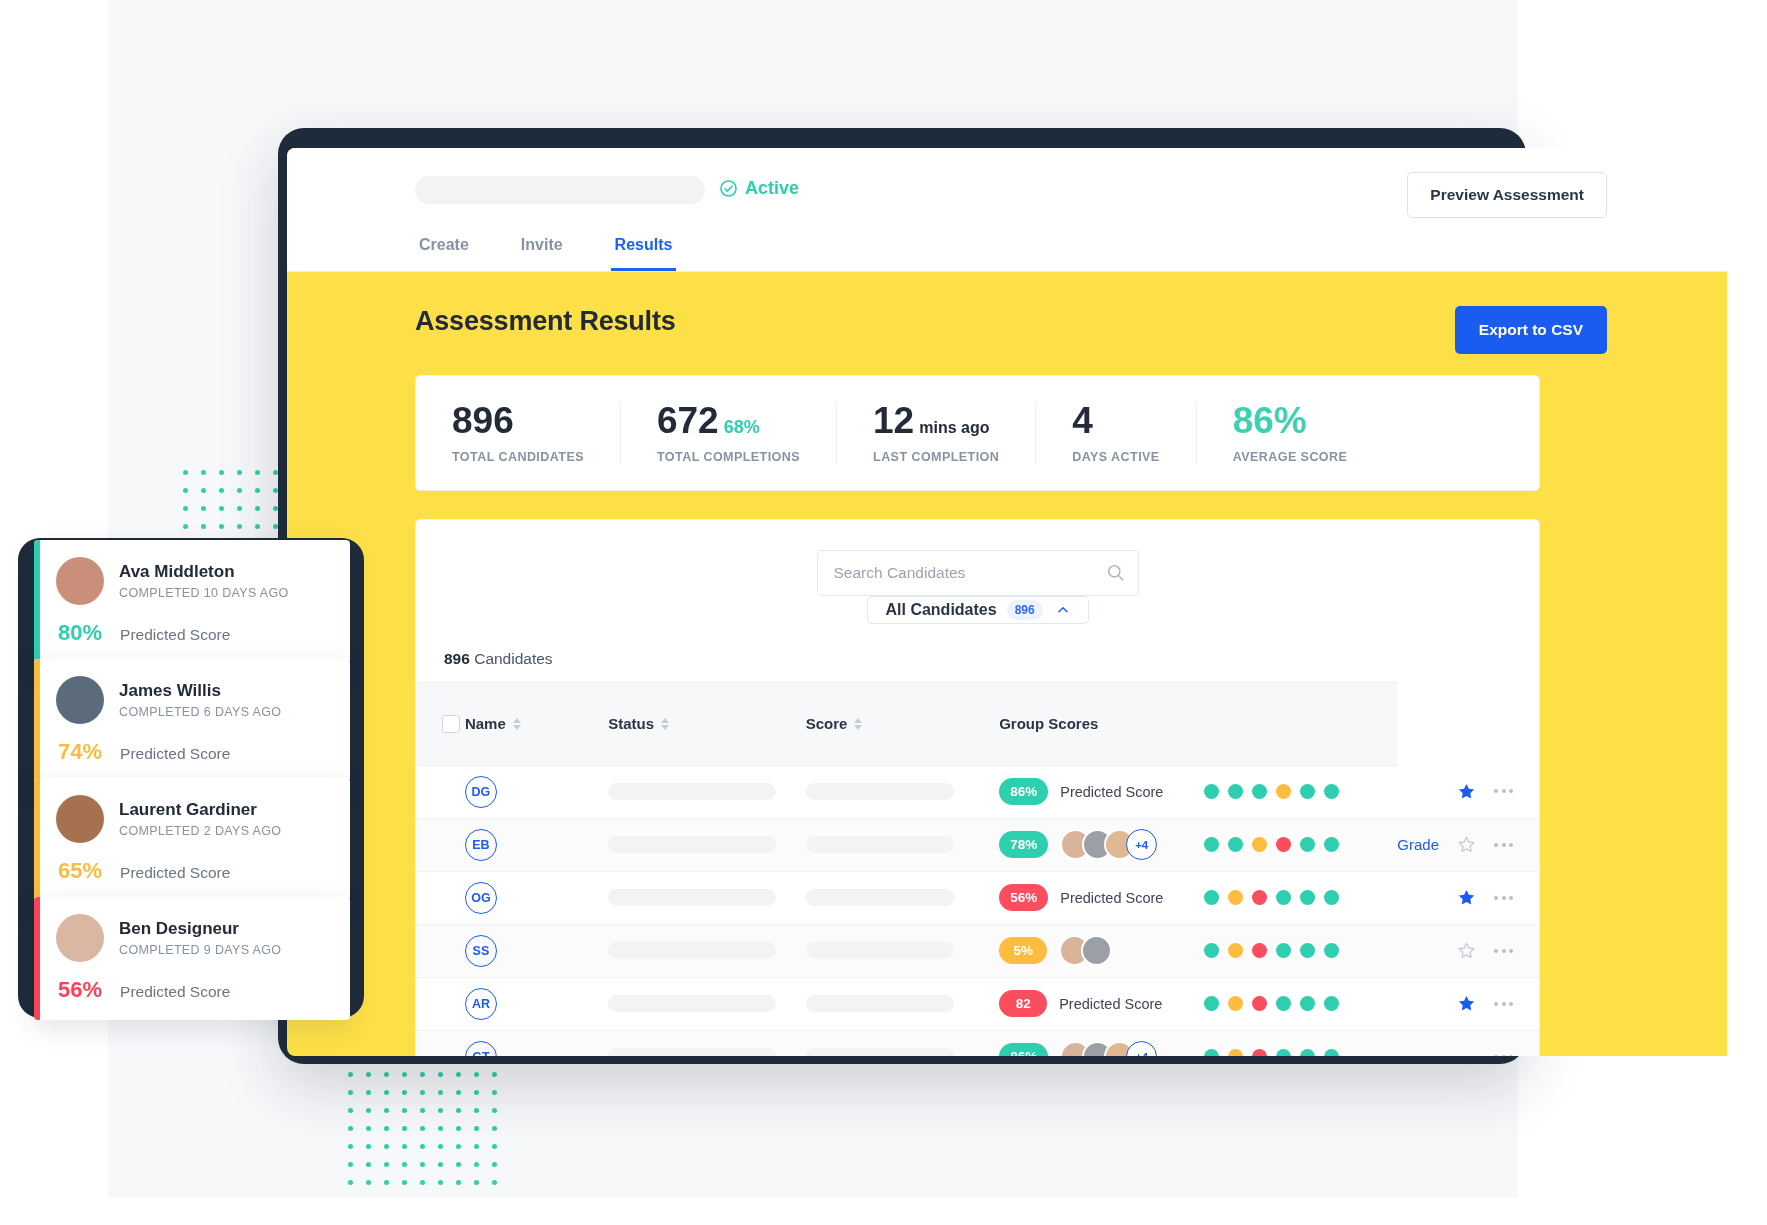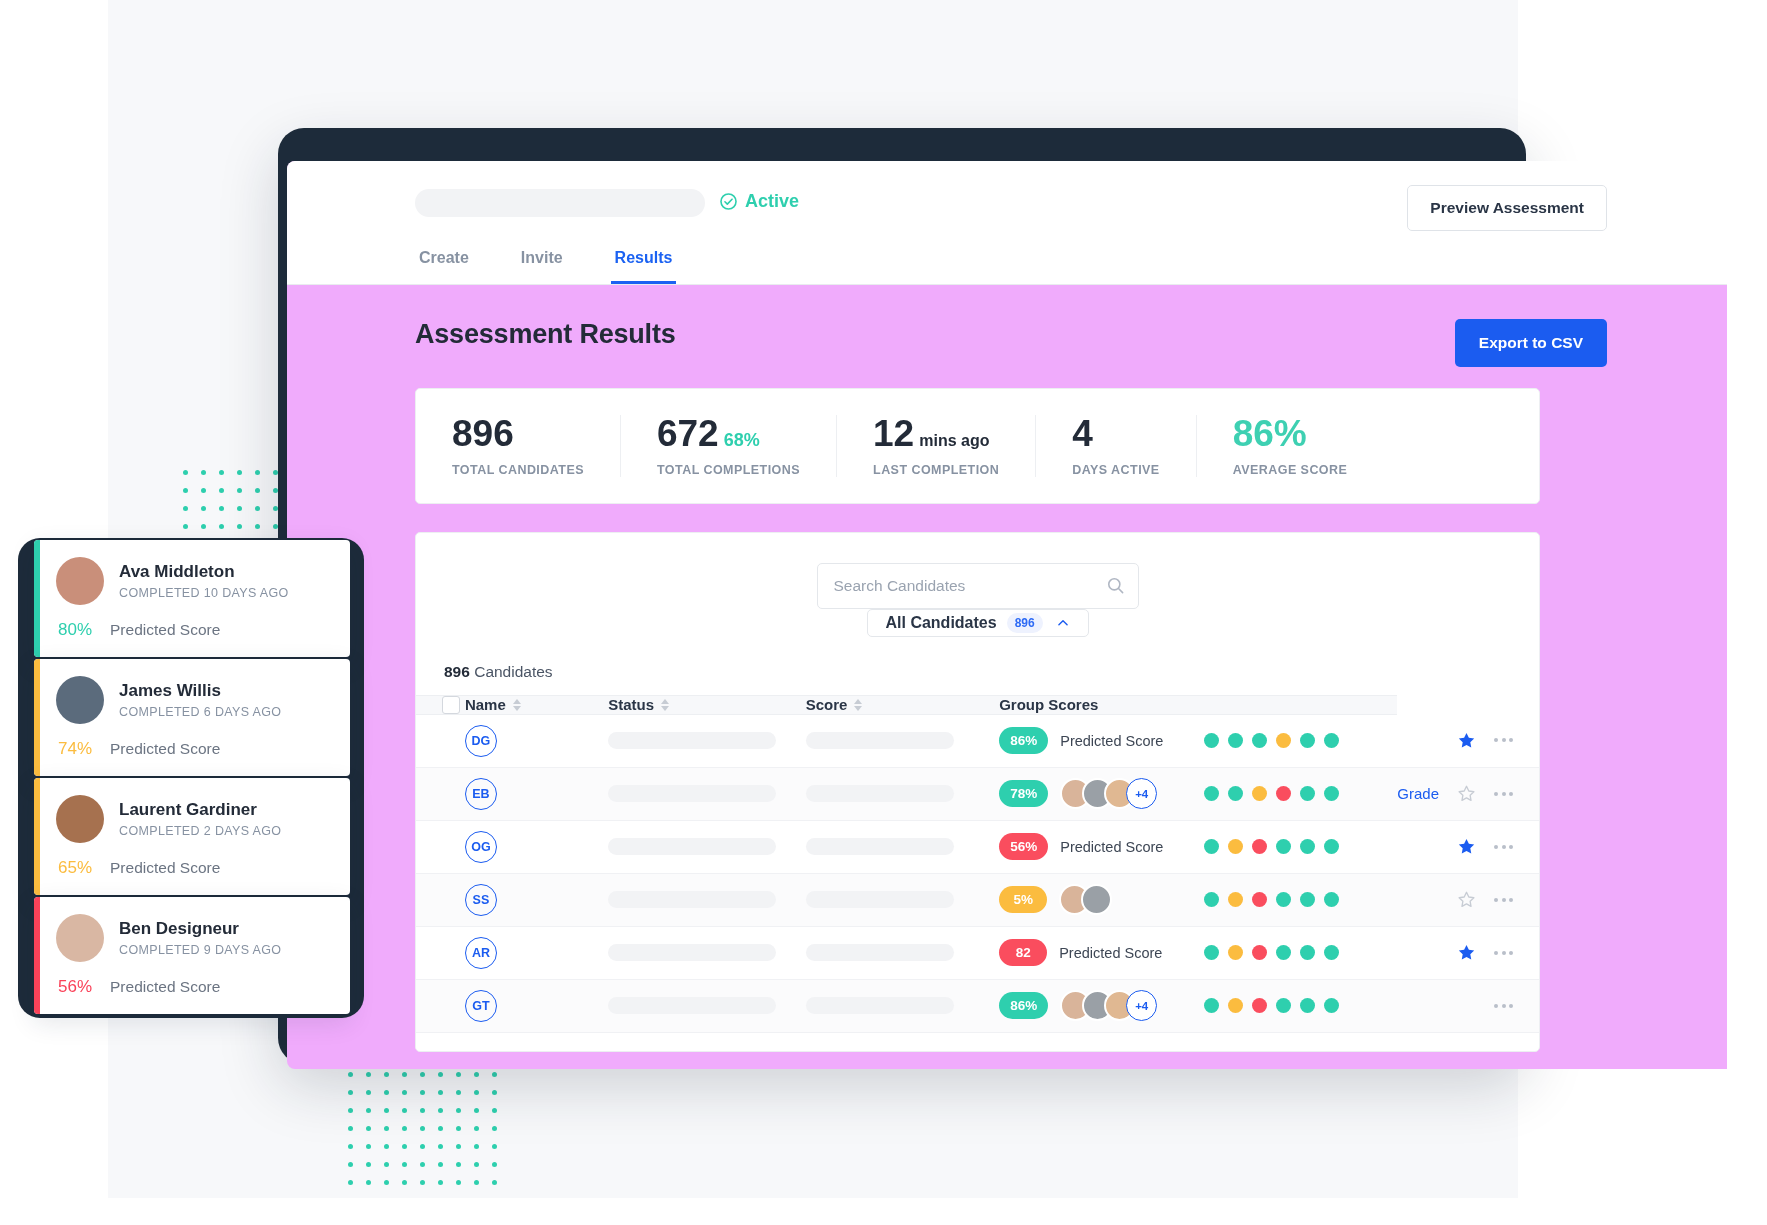--- a/index.html
+++ b/index.html
@@ -37,23 +37,23 @@
   .device {
     position: absolute;
     left: 278px; top: 128px;
     width: 1248px; height: 936px;
     background: #1d2b3a;
     border-radius: 26px;
     box-shadow: 0 22px 60px rgba(20,32,48,.18);
   }
   .device-screen {
     position: absolute;
-    left: 287px; top: 161px;
+    left: 287px; top: 148px;
     width: 1440px; height: 908px;
-    background: #f0abfc;
+    background: #fde047;
     border-radius: 8px 0 0 8px;
     overflow: hidden;
   }
 
   
   .app-header {
     background: #ffffff;
     height: 124px;
     position: relative;
     border-bottom: 1px solid #e9ecef;
@@ -210,21 +210,21 @@
   }
   .count-line b { color: #232b38; font-weight: 700; }
 
   table { width: 100%; border-collapse: collapse; }
   thead th {
     background: #f7f8fa;
     border-top: 1px solid #edeff2;
     border-bottom: 1px solid #edeff2;
     font-size: 15px; font-weight: 700; color: #2a3546;
     text-align: left;
-    padding: 0 0;
+    padding: 32px 0;
     white-space: nowrap;
   }
   .th-inner { display: flex; align-items: center; gap: 7px; }
   .sort-arrows { display: flex; flex-direction: column; gap: 2px; }
   .sort-arrows i {
     display: block; width: 0; height: 0;
     border-left: 4px solid transparent;
     border-right: 4px solid transparent;
   }
   .sort-arrows i.up { border-bottom: 5px solid #c7ccd4; }
@@ -335,21 +335,21 @@
     width: 48px; height: 48px; border-radius: 50%;
     background-size: cover; background-position: center;
     flex: none;
   }
   .cand-name { font-size: 17px; font-weight: 700; color: #232b38; }
   .cand-meta {
     font-size: 12.5px; font-weight: 400; color: #8792a2;
     letter-spacing: .35px; margin-top: 4px;
   }
   .cand-bottom { display: flex; align-items: baseline; gap: 18px; margin-top: 15px; padding-left: 2px; }
-  .cand-score { font-size: 17px; font-weight: 400; }
+  .cand-score { font-size: 22px; font-weight: 700; }
   .cand-score.teal { color: #2ecfae; }
   .cand-score.amber { color: #fbbc3f; }
   .cand-score.red { color: #fa4259; }
   .cand-pred { font-size: 15.5px; color: #6b7482; }
 </style>
 </head>
 <body>
 
 <div class="bg-panel"></div>
 

